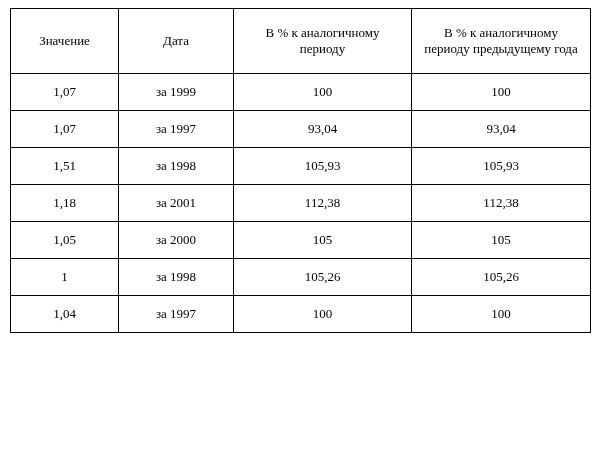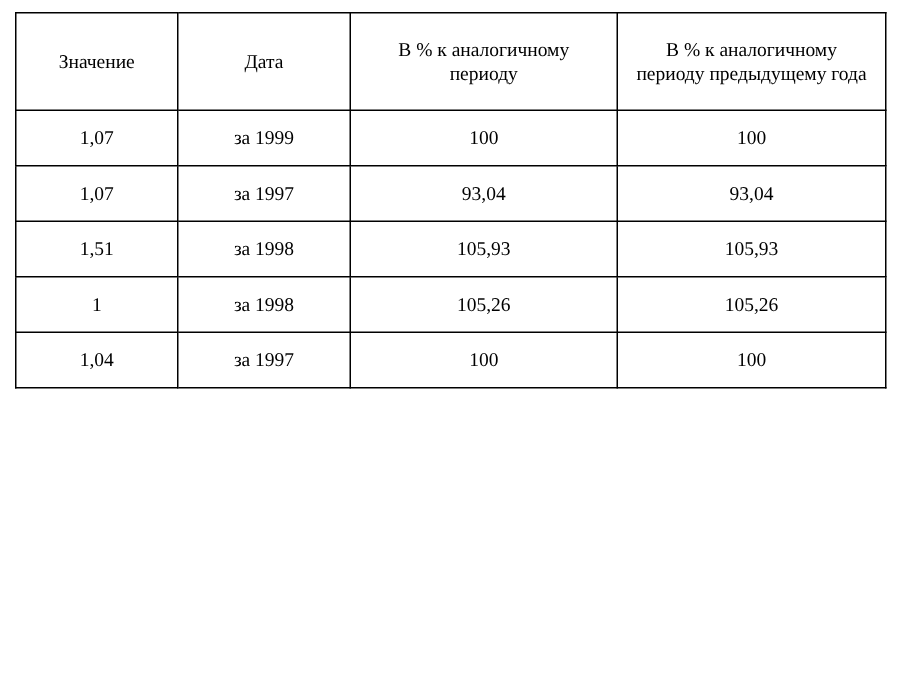--- a/index.html
+++ b/index.html
@@ -92,20 +92,32 @@
         <td>93,04</td>
         <td>93,04</td>
       </tr>
       <tr>
         <td>1,51</td>
         <td>за 1998</td>
         <td>105,93</td>
         <td>105,93</td>
       </tr>
       <tr>
+        <td>1,18</td>
+        <td>за 2001</td>
+        <td>112,38</td>
+        <td>112,38</td>
+      </tr>
+      <tr>
+        <td>1,05</td>
+        <td>за 2000</td>
+        <td>105</td>
+        <td>105</td>
+      </tr>
+      <tr>
         <td>1</td>
         <td>за 1998</td>
         <td>105,26</td>
         <td>105,26</td>
       </tr>
       <tr>
         <td>1,04</td>
         <td>за 1997</td>
         <td>100</td>
         <td>100</td>

